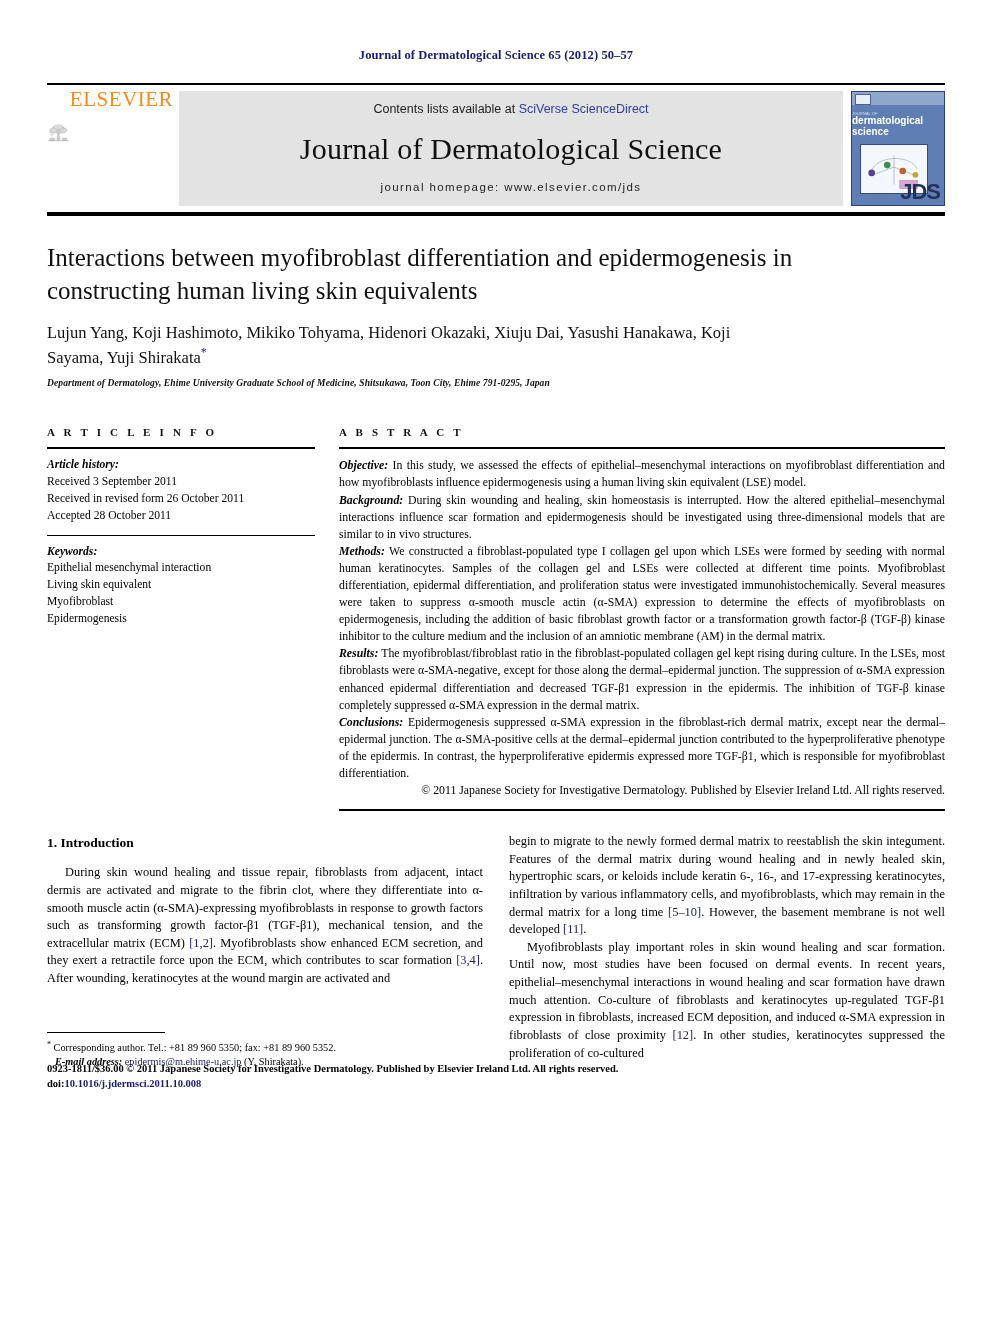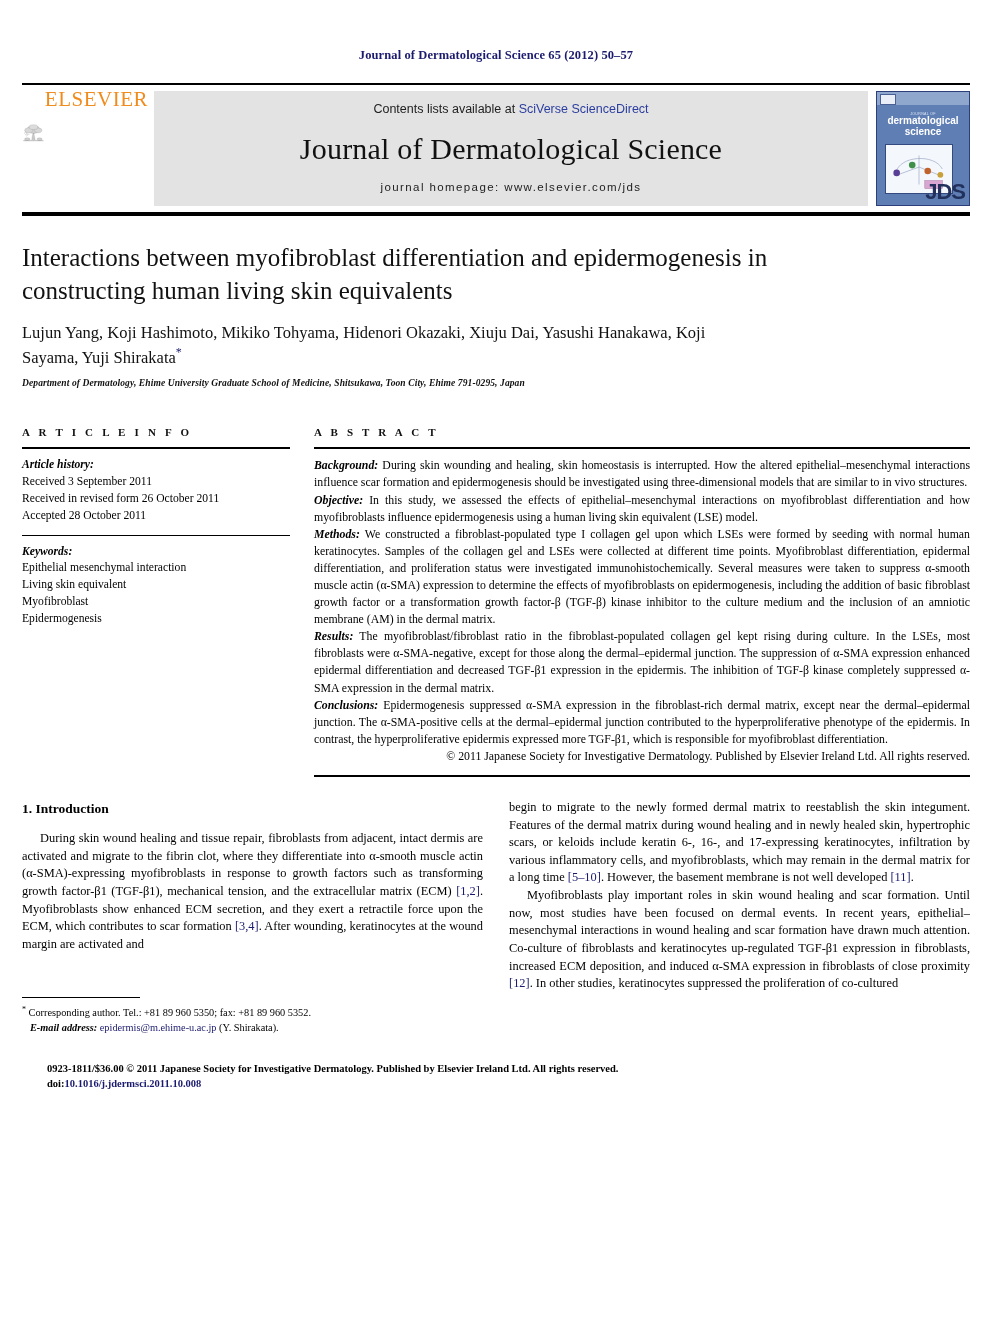--- a/index.html
+++ b/index.html
@@ -13,21 +13,21 @@
     font-family: "Liberation Serif", serif;
     color: #000;
     position: relative;
     overflow: hidden;
   }
   .page {
     width: 992px;
     height: 1122px;
     position: relative;
     box-sizing: border-box;
-    padding: 0 22px;
+    padding: 0 47px;
   }
 
   
   .running-head {
     text-align: center;
     font-family: "Liberation Serif", serif;
     font-weight: bold;
     font-size: 12.5px;
     color: #1a1a6e;
     padding-top: 48px;
@@ -99,21 +99,21 @@
     overflow: hidden;
   }
   .cover-strip {
     position:absolute; left:0; right:0; top:0; height:13px;
     background:#8fa7cd; font-size:3.4px; color:#22305c;
     font-family:"Liberation Sans",sans-serif; padding:2px 3px; box-sizing:border-box;
     display:flex; justify-content:space-between; align-items:flex-start;
   }
   .cover-elsevier-mini{width:14px;height:9px;background:#e9eef7;border:1px solid #4a5f94;}
   .cover-jtitle {
-    position:absolute; top:20px; left:0; right:0; text-align:center;
+    position:absolute; top:20px; left:0; right:0; 
     color:#ffffff; font-family:"Liberation Sans",sans-serif;
   }
   .cover-jtitle .t1{font-size:3.6px; letter-spacing:.3px; display:block; color:#dde6f5;}
   .cover-jtitle .t2{font-size:10px; font-weight:bold; display:block; line-height:1.05;}
   .cover-panel {
     position:absolute; left:8px; right:16px; top:52px; height:48px;
     background:#f4f7fc; border:1px solid #33497f;
   }
   .cover-jds {
     position:absolute; right:4px; bottom:2px;
@@ -327,24 +327,24 @@
         <div class="info-line">Myofibroblast</div>
         <div class="info-line">Epidermogenesis</div>
       </div>
     </div>
 
     <div class="col-abs">
       <div class="sec-label">A B S T R A C T</div>
       <div class="hr-med"></div>
       <div class="abs-body" style="padding-top:8px">
         <p>
+          <span class="abs-lead">Objective:</span><span> In this study, we assessed the effects of epithelial–mesenchymal interactions on myofibroblast differentiation and how myofibroblasts influence epidermogenesis using a human living skin equivalent (LSE) model.</span>
+        </p>
+        <p>
           <span class="abs-lead">Background:</span><span> During skin wounding and healing, skin homeostasis is interrupted. How the altered epithelial–mesenchymal interactions influence scar formation and epidermogenesis should be investigated using three-dimensional models that are similar to in vivo structures.</span>
-        </p>
-        <p>
-          <span class="abs-lead">Objective:</span><span> In this study, we assessed the effects of epithelial–mesenchymal interactions on myofibroblast differentiation and how myofibroblasts influence epidermogenesis using a human living skin equivalent (LSE) model.</span>
         </p>
         <p>
           <span class="abs-lead">Methods:</span><span> We constructed a fibroblast-populated type I collagen gel upon which LSEs were formed by seeding with normal human keratinocytes. Samples of the collagen gel and LSEs were collected at different time points. Myofibroblast differentiation, epidermal differentiation, and proliferation status were investigated immunohistochemically. Several measures were taken to suppress α-smooth muscle actin (α-SMA) expression to determine the effects of myofibroblasts on epidermogenesis, including the addition of basic fibroblast growth factor or a transformation growth factor-β (TGF-β) kinase inhibitor to the culture medium and the inclusion of an amniotic membrane (AM) in the dermal matrix.</span>
         </p>
         <p>
           <span class="abs-lead">Results:</span><span> The myofibroblast/fibroblast ratio in the fibroblast-populated collagen gel kept rising during culture. In the LSEs, most fibroblasts were α-SMA-negative, except for those along the dermal–epidermal junction. The suppression of α-SMA expression enhanced epidermal differentiation and decreased TGF-β1 expression in the epidermis. The inhibition of TGF-β kinase completely suppressed α-SMA expression in the dermal matrix.</span>
         </p>
         <p>
           <span class="abs-lead">Conclusions:</span><span> Epidermogenesis suppressed α-SMA expression in the fibroblast-rich dermal matrix, except near the dermal–epidermal junction. The α-SMA-positive cells at the dermal–epidermal junction contributed to the hyperproliferative phenotype of the epidermis. In contrast, the hyperproliferative epidermis expressed more TGF-β1, which is responsible for myofibroblast differentiation.</span>
         </p>

